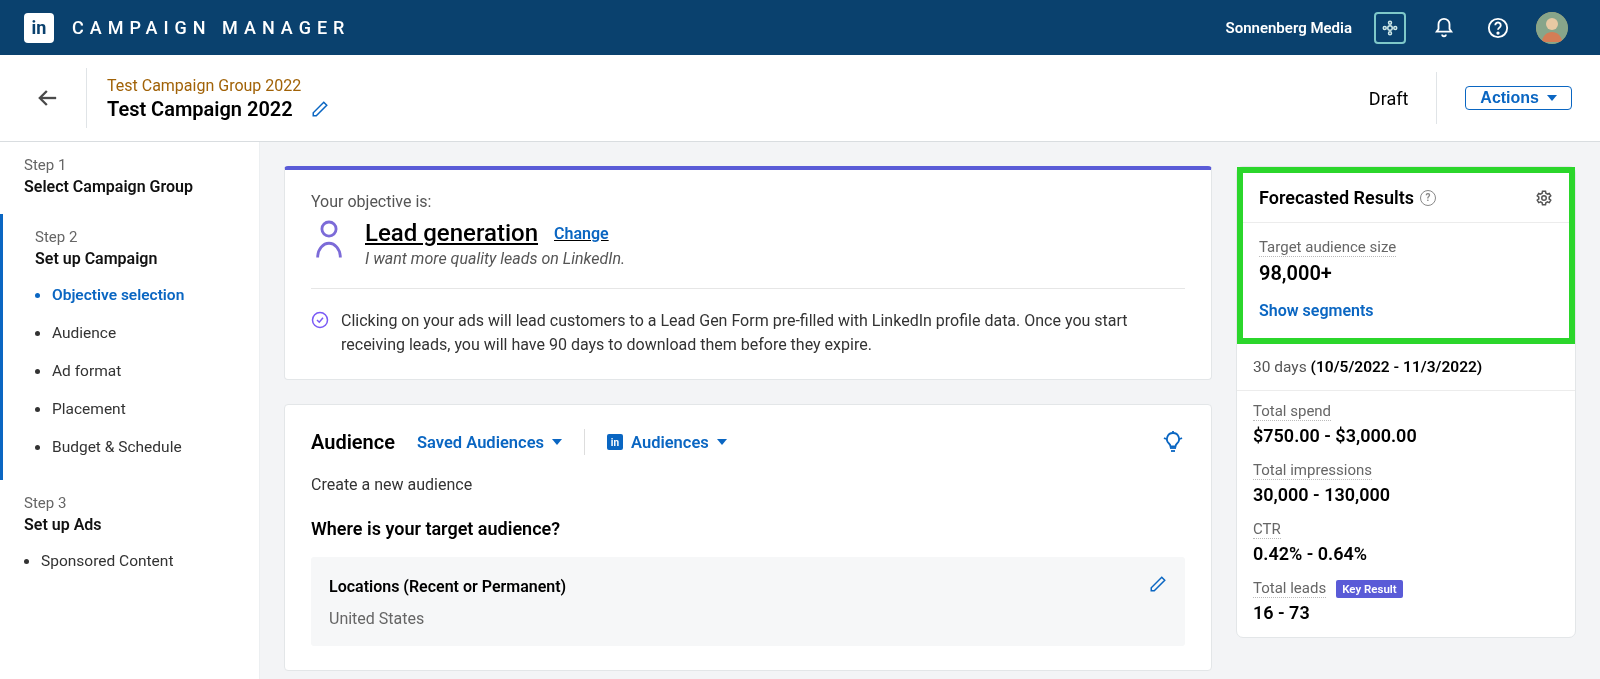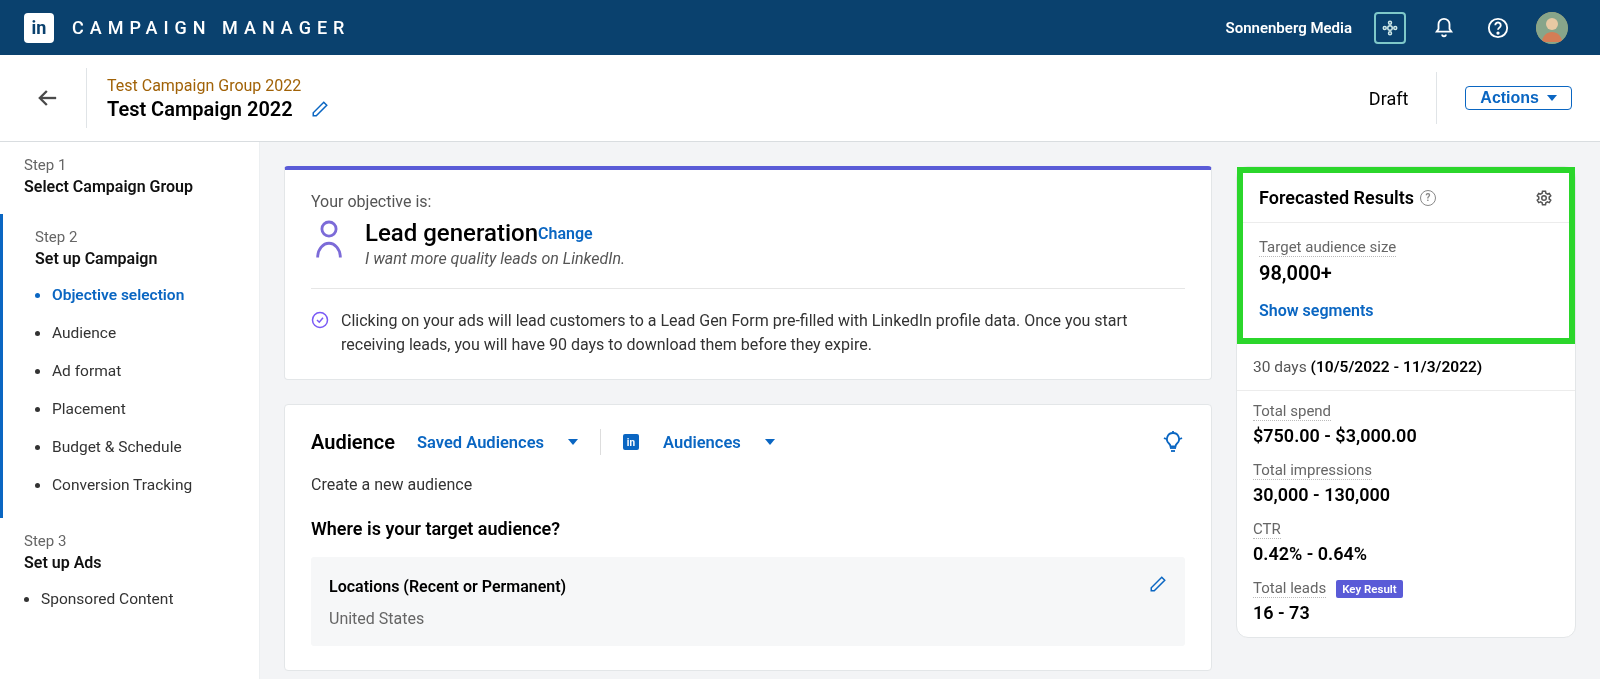--- a/index.html
+++ b/index.html
@@ -46,46 +46,46 @@
   .sub-list li.active::before { background:#0a66c2; }
 
   .content { flex:1; background:#f3f4f6; padding:24px; display:flex; gap:24px; overflow:hidden; }
   .center-col { flex:1; min-width:0; }
 
   .card { background:#fff; border:1px solid #e3e6e8; border-radius:4px; margin-bottom:24px; }
   .card.objective { border-top:4px solid #5a5bd7; padding:22px 26px; }
   .obj-label { color:#555; font-size:16px; margin-bottom:8px; }
   .obj-row { display:flex; align-items:flex-start; gap:18px; }
   .obj-icon { width:36px; height:40px; display:flex; align-items:center; justify-content:center; }
-  .obj-line1 { display:flex; align-items:center; gap:0; }
+  .obj-line1 { display:flex; align-items:center; gap:16px;text-decoration:underline; }
   .obj-val { font-size:24px; font-weight:500; color:#000; }
   .change-link { color:#0a66c2; font-size:16px; font-weight:600; }
   .obj-desc { font-style:italic; color:#555; font-size:16px; margin-top:2px; }
   .obj-divider { height:1px; background:#e6e6e6; margin:20px 0; }
   .info-row { display:flex; gap:12px; font-size:16px; color:#333; line-height:1.5; }
   .info-row .chk { color:#7a5af5; margin-top:2px; flex-shrink:0; }
 
   .card.audience { padding:24px 26px; }
   .aud-head { display:flex; align-items:center; gap:22px; margin-bottom:20px; }
   .aud-title { font-size:20px; font-weight:600; }
-  .aud-link { color:#0a66c2; font-size:16.5px; font-weight:600; display:flex; align-items:center; gap:24px; }
+  .aud-link { color:#0a66c2; font-size:16.5px; font-weight:600; display:flex; align-items:center; gap:8px; }
   .vbar { width:1px; height:26px; background:#ddd; }
   .li-sm { width:16px; height:16px; background:#0a66c2; color:#fff; font-size:10px; font-weight:700; display:flex; align-items:center; justify-content:center; border-radius:2px;}
   .bulb { color:#0a66c2; width:24px; height:24px; margin-left:auto; }
   .aud-create { font-size:16px; color:#333; margin-bottom:24px; }
   .aud-q { font-size:18px; font-weight:600; margin-bottom:18px; }
   .loc-box { background:#f6f7f8; border-radius:3px; padding:18px 18px; }
   .loc-row { display:flex; align-items:center; justify-content:space-between; }
   .loc-label { font-weight:600; font-size:16px; }
   .loc-edit { color:#0a66c2; }
   .loc-val { color:#666; font-size:16px; margin-top:12px; }
 
   
   .right-col { width:340px; }
-  .forecast { background:#fff; border:1px solid #e3e6e8; border-radius:12px; }
+  .forecast { background:#fff; border:1px solid #e3e6e8; border-radius:7px; }
   .fc-highlight { border:6px solid #2bd62b; padding:0 0 14px; }
   .fc-head { display:flex; align-items:center; justify-content:space-between; padding:14px 16px 14px; border-bottom:1px solid #ececec; }
   .fc-title { font-size:18px; font-weight:600; display:flex; align-items:center; gap:6px; }
   .fc-q { width:16px; height:16px; border:1.5px solid #888; border-radius:50%; display:flex; align-items:center; justify-content:center; font-size:10px; color:#888; font-weight:700; }
   .gear { color:#555; width:18px; height:18px; }
   .fc-block { padding:14px 16px 0; }
   .fc-label { font-size:15px; color:#666; border-bottom:1px dotted #bbb; display:inline-block; }
   .fc-big { font-size:20px; font-weight:600; margin-top:4px; }
   .show-seg { color:#0a66c2; font-weight:600; font-size:16px; display:inline-block; margin-top:16px; padding:0 16px 4px; }
   .fc-range { padding:14px 16px; border-bottom:1px solid #ececec; font-size:15.5px; color:#555; }
@@ -186,23 +186,20 @@
             <span>Audience</span>
           </li>
         <li>
             <span>Ad format</span>
           </li>
         <li>
             <span>Placement</span>
           </li>
         <li>
             <span>Budget &amp; Schedule</span>
-          </li>
-        <li>
-            <span>Conversion Tracking</span>
           </li>
       </ul>
     </div>
     <div class="step-block">
       <div class="step-num">Step 3</div>
       <div class="step-name">Set up Ads</div>
       <ul class="sub-list">
         <li>
             <span>Sponsored Content</span>
           </li>

